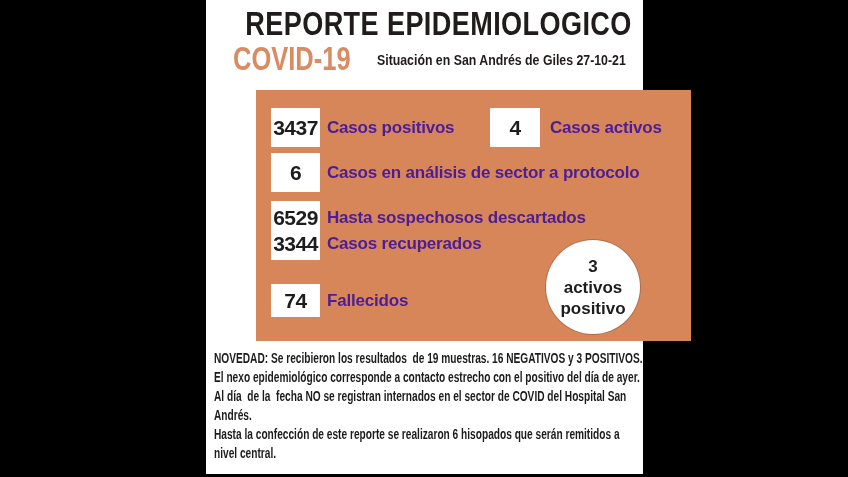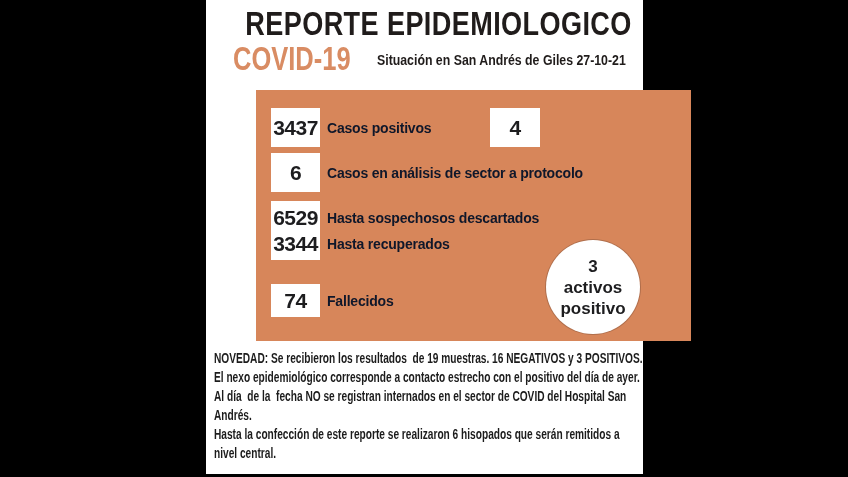--- a/index.html
+++ b/index.html
@@ -69,21 +69,21 @@
     background:var(--box_white);
     display:flex;align-items:center;justify-content:center;
     font-weight:bold;font-size:21px;color:#1d1d1f;
     letter-spacing:-0.5px;
   }
   .vb-main{left:15px;width:49px;}
   .vb-alt{left:234px;width:50px;}
   .stat-label{
     position:absolute;top:0;height:100%;
     display:flex;align-items:center;
-    color:#0f172a;font-size:14px;font-weight:600;
+    color:#4c1d95;font-size:17px;font-weight:600;
     letter-spacing:-0.2px;
     white-space:nowrap;
   }
   .lbl-main{left:71px;}
   .lbl-alt{left:294px;}
   .badge{
     position:absolute;left:290px;top:150px;
     width:94px;height:94px;border-radius:50%;
     background:#fff;
     box-shadow:0 0 0 1px rgba(60,40,30,0.25);
@@ -114,35 +114,36 @@
     <div class="covid">COVID-19</div>
     <div class="situacion">Situación en San Andrés de Giles 27-10-21</div>
   </div>
 
   <div class="panel">
 
     <div class="stat-row row-1">
       <div class="value-box vb-main">3437</div>
       <div class="stat-label lbl-main">Casos positivos</div>
       <div class="value-box vb-alt">4</div>
+      <div class="stat-label lbl-alt">Casos activos</div>
     </div>
 
     <div class="stat-row row-2">
       <div class="value-box vb-main">6</div>
       <div class="stat-label lbl-main">Casos en análisis de sector a protocolo</div>
     </div>
 
     <div class="stat-row row-3">
       <div class="value-box vb-main">6529</div>
       <div class="stat-label lbl-main">Hasta sospechosos descartados</div>
     </div>
 
     <div class="stat-row row-4">
       <div class="value-box vb-main">3344</div>
-      <div class="stat-label lbl-main">Hasta recuperados</div>
+      <div class="stat-label lbl-main">Casos recuperados</div>
     </div>
 
     <div class="stat-row row-5">
       <div class="value-box vb-main">74</div>
       <div class="stat-label lbl-main">Fallecidos</div>
     </div>
 
     <div class="badge">
       <span>3</span>
       <span>activos</span>

